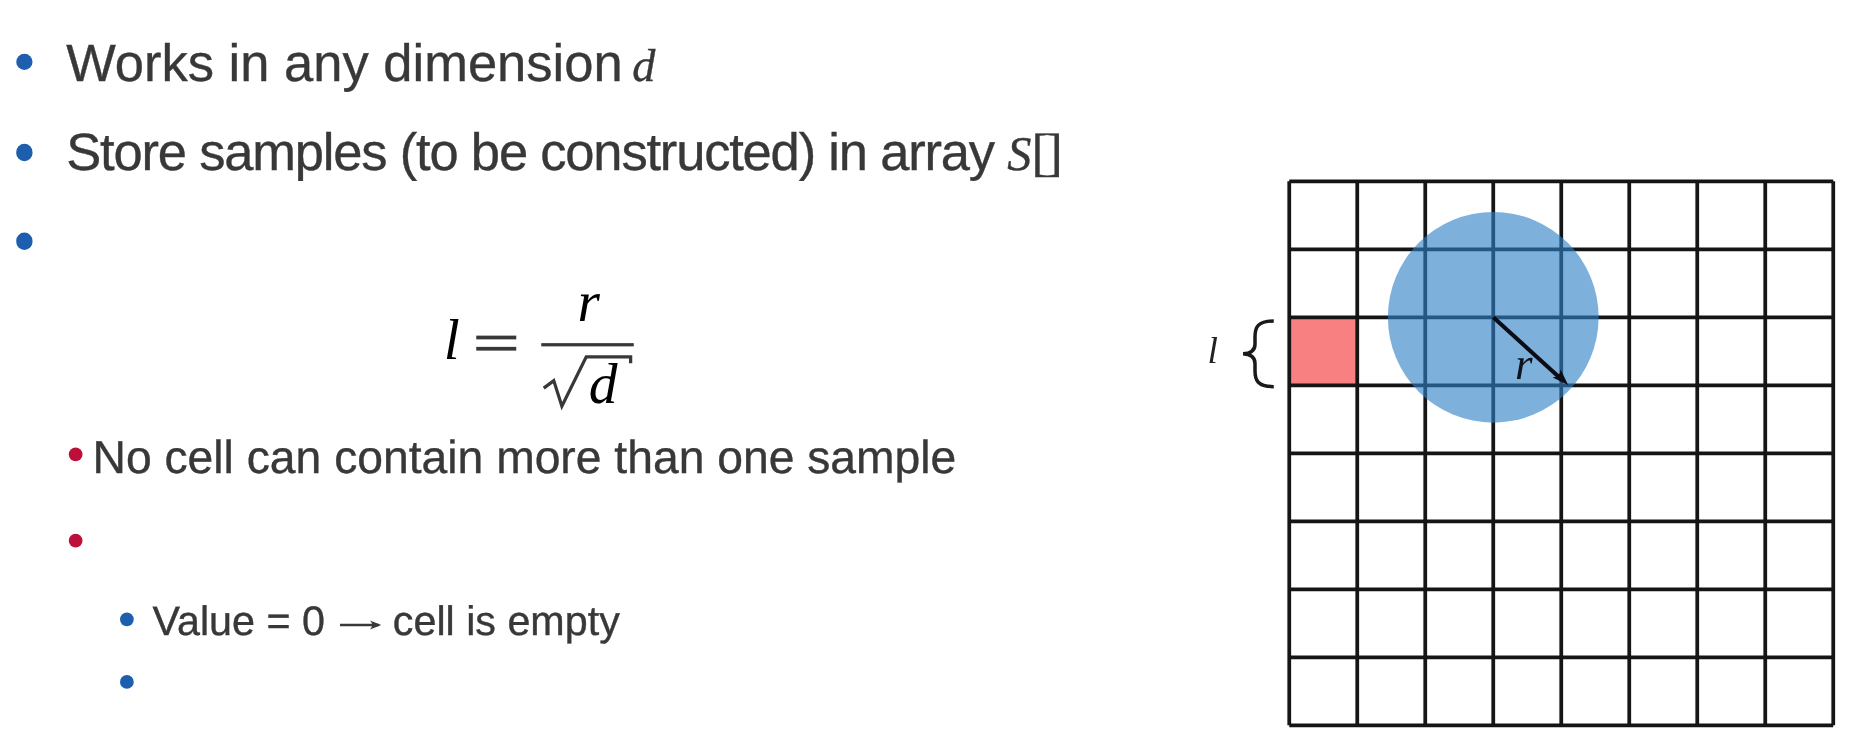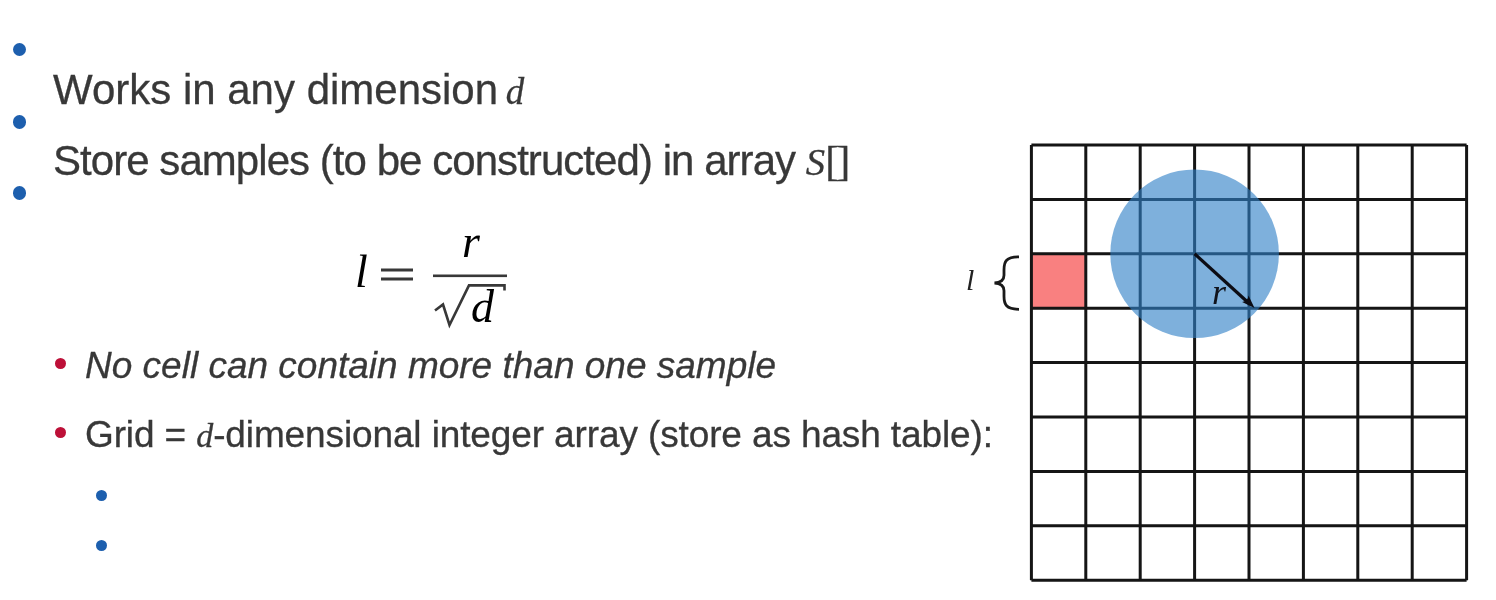--- a/index.html
+++ b/index.html
@@ -1,19 +1,19 @@
 <!DOCTYPE html>
 <html><head>
 <meta charset="utf-8">
 <style>
   html,body{margin:0;padding:0;background:#fff;}
   #page{position:relative;width:1496px;height:600px;background:#fff;overflow:hidden;
         font-family:"Liberation Sans",sans-serif;color:#383838;-webkit-text-stroke:0.3px #383838;}
   .line{position:absolute;white-space:nowrap;line-height:1;}
-  .l1{font-size:42px;left:53px;margin-top:39px;}
+  .l1{font-size:42px;left:53px;}
   .l2{font-size:37px;left:88px;}
   .l3{font-size:33px;left:122px;}
   .it{font-family:"Liberation Serif",serif;font-style:italic;font-size:.92em;}
   .sr{font-family:"Liberation Serif",serif;}
   .bullet{position:absolute;border-radius:50%;}
   .bblue{background:#1d5fae;}
   .bred{background:#bd1038;}
   .arrow{display:inline-block;position:relative;width:33px;height:10px;vertical-align:3px;}
 </style>
 </head>
@@ -25,22 +25,25 @@
   <div class="bullet bblue" style="left:13px;top:186.3px;width:13.4px;height:13.4px;"></div>
 
   <div class="bullet bred" style="left:55px;top:357.9px;width:11px;height:11px;"></div>
   <div class="bullet bred" style="left:55px;top:426.9px;width:11px;height:11px;"></div>
 
   <div class="bullet bblue" style="left:96px;top:489.5px;width:11px;height:11px;"></div>
   <div class="bullet bblue" style="left:96px;top:539.5px;width:11px;height:11px;"></div>
 
   <div class="line l1" style="top:30px;">Works in any dimension <span class="it" style="font-size:.88em;margin-left:-4px;">d</span></div>
   <div class="line l1" style="top:101px;"><span style="letter-spacing:-0.95px;">Store samples (to be constructed) in array </span><span class="it">S</span><span class="sr" style="letter-spacing:-3px;">[]</span></div>
-  <div class="line l2" style="top:347px;left:85px;font-style:italic;">No cell can contain more than one sample</div>
-  <div class="line l2" style="top:416px;left:85px;letter-spacing:-0.12px;">Grid = <span class="it">d</span>-dimensional integer array (store as hash table):</div>
+  <div class="line l2" style="top:347px;left:74px;">No cell can contain more than one sample</div>
+  <div class="line l3" style="top:480px;">Value = 0 <svg class="arrow" style="margin-left:3px;" viewBox="0 0 33 10">
+        <line x1="0" y1="5" x2="31" y2="5" stroke="#383838" stroke-width="2"></line>
+        <path d="M33 5 L24 1.4 Q27.5 5 24 8.6 Z" fill="#383838"></path>
+      </svg> cell is empty</div>
 
   <svg style="position:absolute;left:340px;top:225px;" width="190" height="110" viewBox="0 0 190 110">
     <text x="15" y="62" font-family="Liberation Serif" font-style="italic" font-size="46">l</text>
     <rect x="41" y="43.5" width="32" height="3" fill="#383838"></rect>
     <rect x="41" y="52.5" width="32" height="3" fill="#383838"></rect>
     <text x="122" y="32" font-family="Liberation Serif" font-style="italic" font-size="46">r</text>
     <rect x="93" y="49.5" width="74" height="2.6" fill="#383838"></rect>
     <path d="M95 85.5 L103 79.5 L109.5 100 L129 60.4 L164.5 60.4 L164.5 65.5" fill="none" stroke="#383838" stroke-width="2.6" stroke-linejoin="miter"></path>
     <text x="131" y="97" font-family="Liberation Serif" font-style="italic" font-size="46">d</text>
   </svg>

